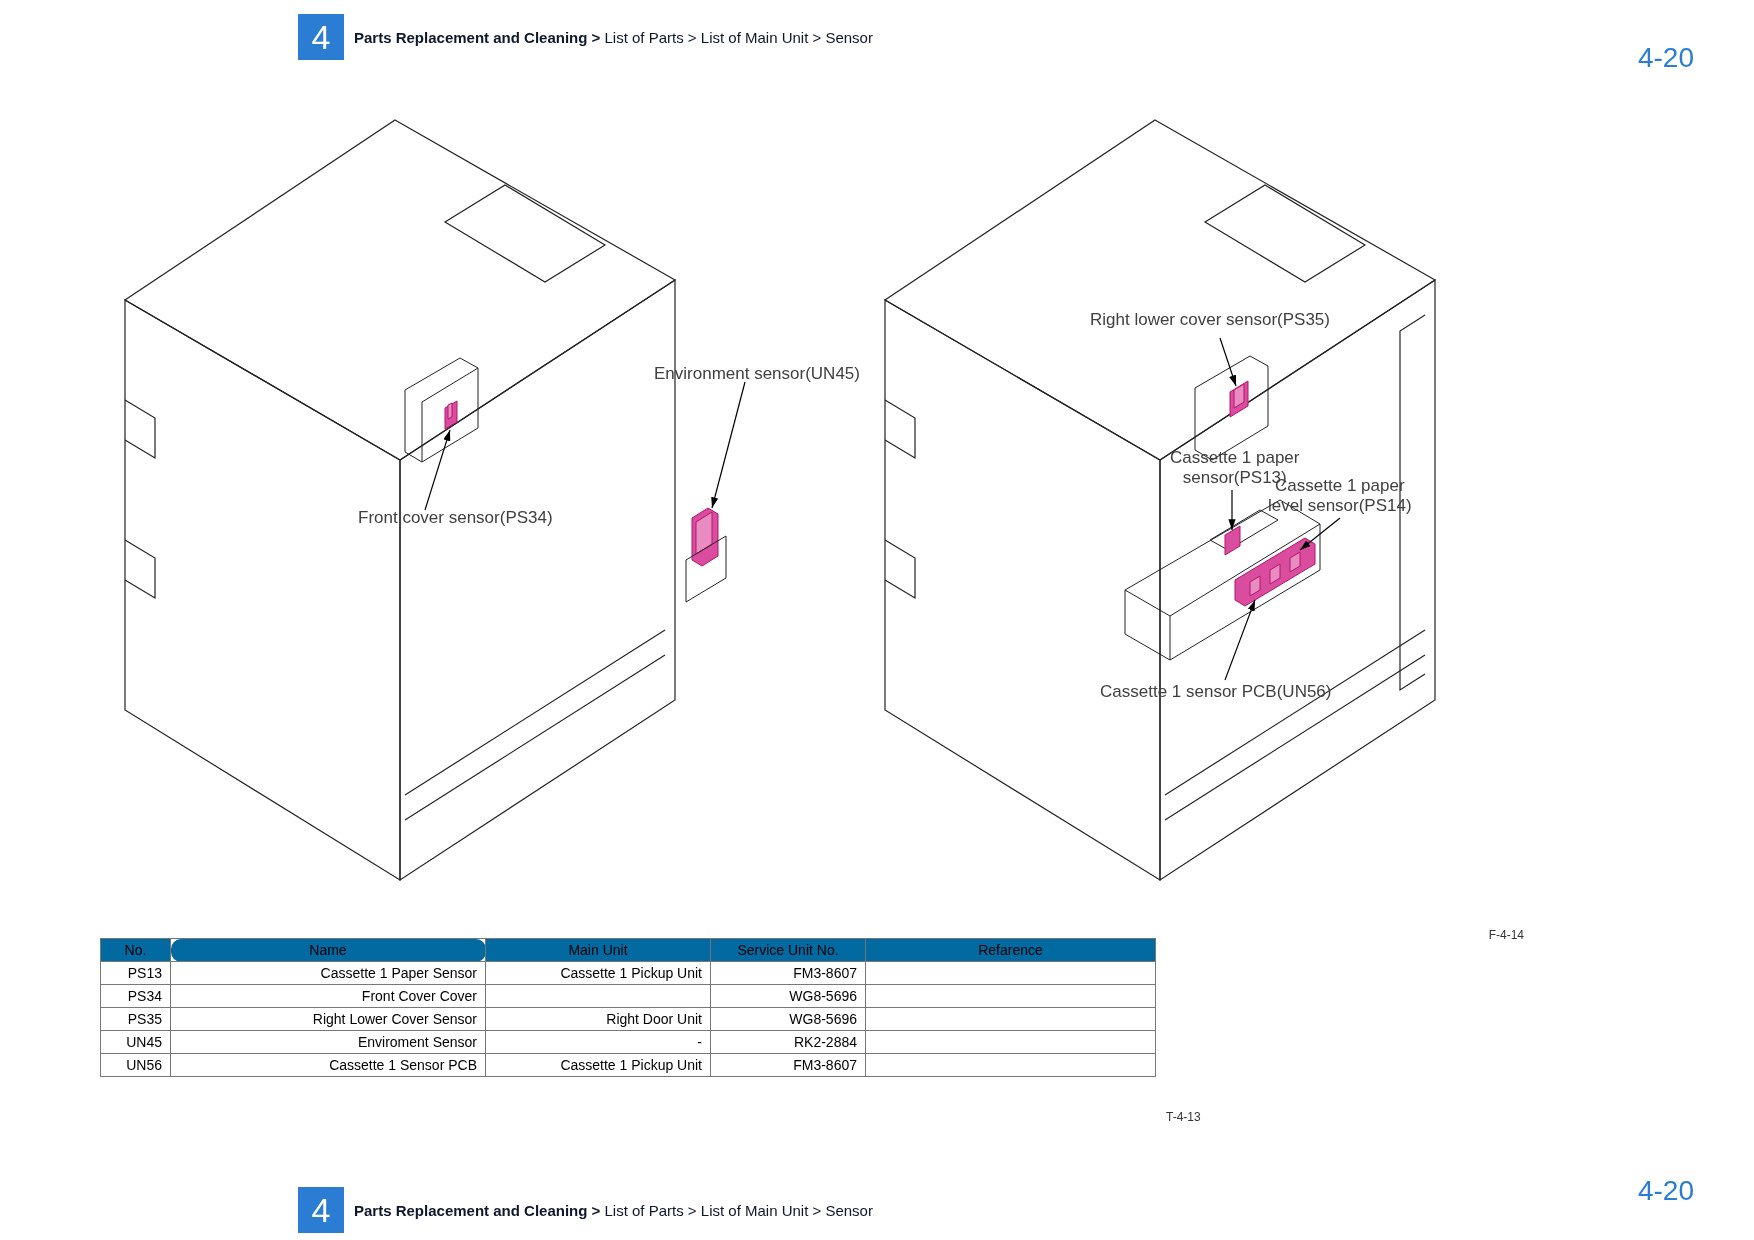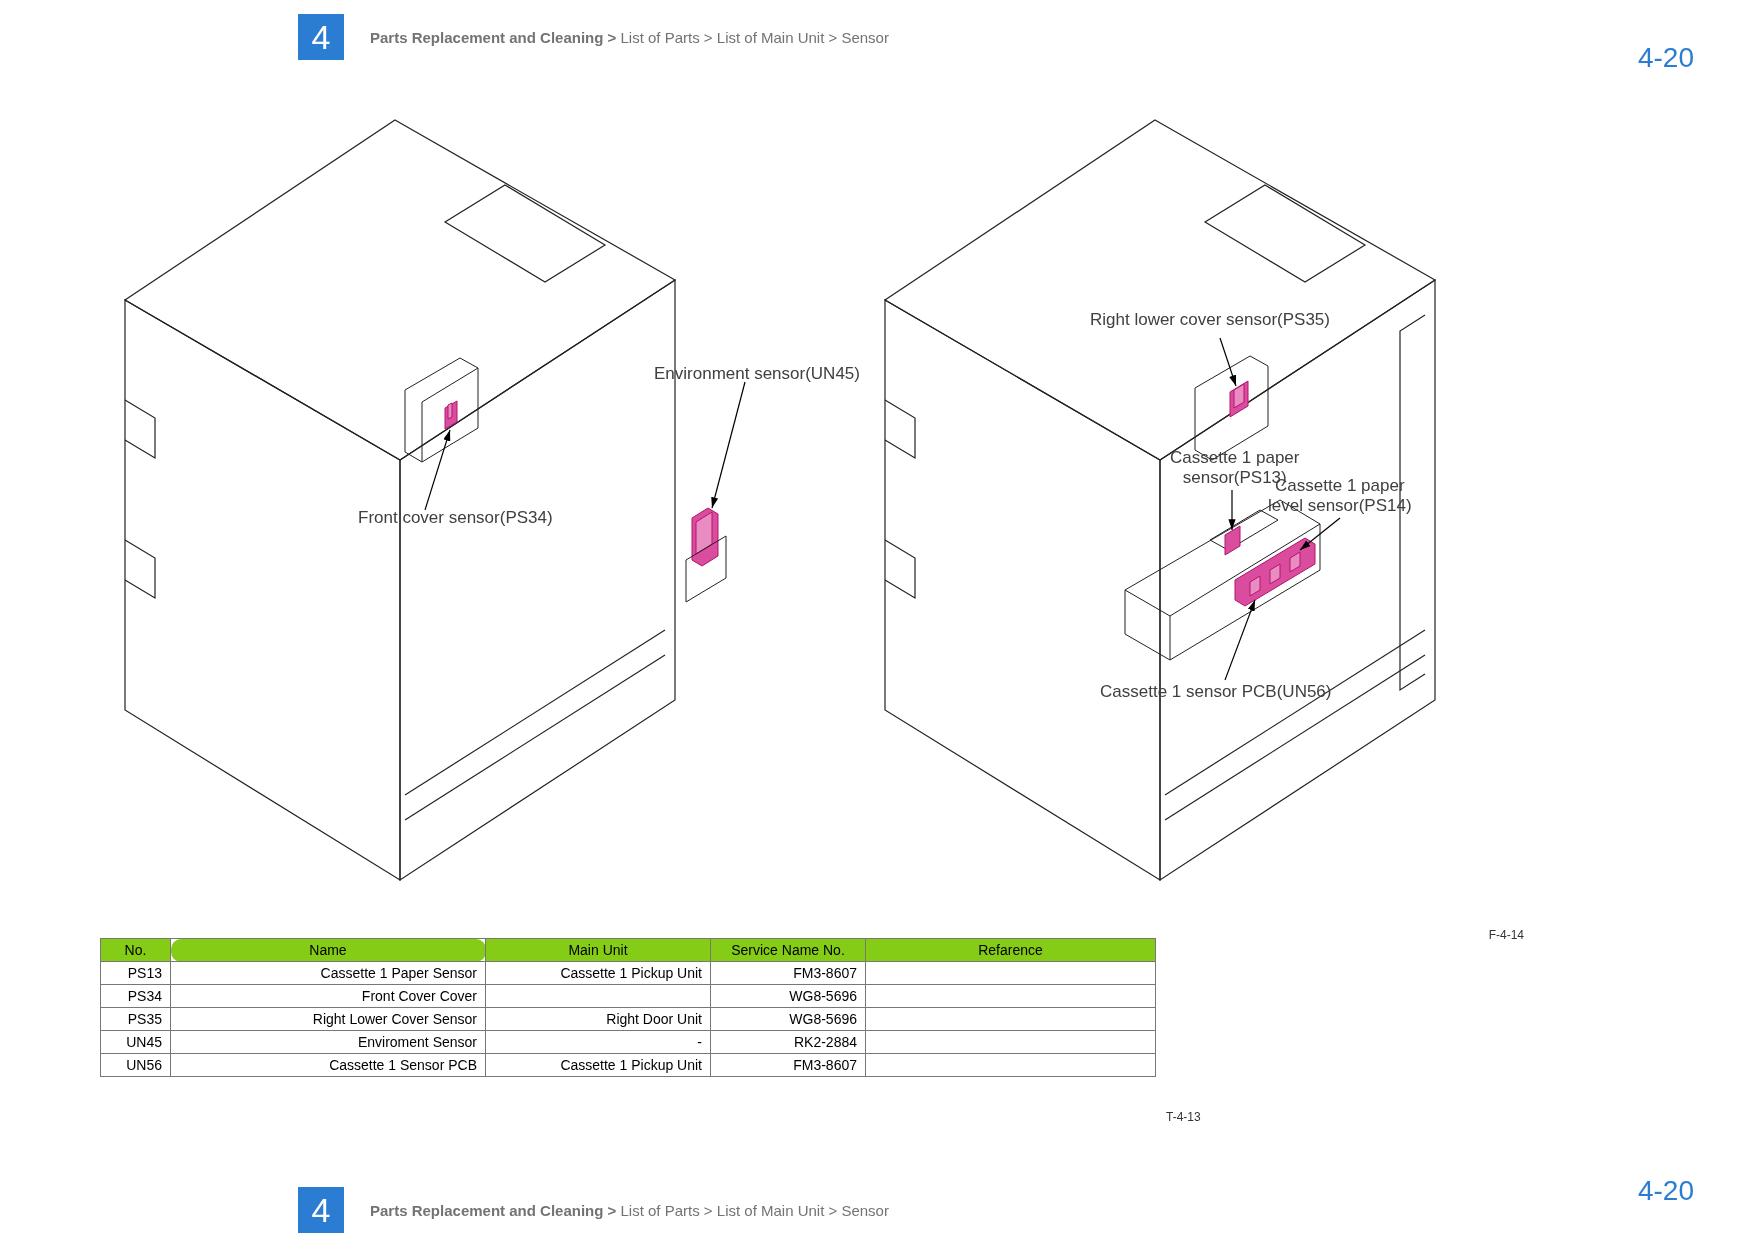--- a/index.html
+++ b/index.html
@@ -22,23 +22,23 @@
       height: 46px;
       background: #2b7cd3;
       color: #fff;
       font-size: 34px;
       font-weight: normal;
       display: flex;
       align-items: center;
       justify-content: center;
     }
     .breadcrumb {
-      color: #737373;
+      color: #0f172a;
       font-size: 15px;
-      margin-left: 26px;
+      margin-left: 10px;
     }
     .breadcrumb-bold { font-weight: bold; }
     .page-no-top {
       position: absolute;
       top: 42px;
       right: 60px;
       color: #2b7cd3;
       font-size: 28px;
     }
     .diagram-area {
@@ -80,21 +80,21 @@
       left: 100px;
       border-collapse: collapse;
       font-size: 14px;
     }
     .parts-table th, .parts-table td {
       border: 1px solid #777;
       padding: 3px 8px;
       text-align: right;
     }
     .parts-table th {
-      background: #84cc16;
+      background: #0369a1;
       font-weight: normal;
       text-align: center;
     }
     .col-no { width: 70px; text-align: center; }
     .col-name { width: 315px; border-radius: 10px; }
     .col-mu { width: 225px; }
     .col-sp { width: 155px; }
     .col-ref { width: 290px; }
     .footer-bar {
       position: absolute;
@@ -228,21 +228,21 @@
 </div>
 
 <div class="figure-caption">F-4-14</div>
 
 <table class="parts-table">
   <thead>
     <tr>
       <th class="col-no">No.</th>
       <th class="col-name">Name</th>
       <th class="col-mu">Main Unit</th>
-      <th class="col-sp">Service Name No.</th>
+      <th class="col-sp">Service Unit No.</th>
       <th class="col-ref">Refarence</th>
     </tr>
   </thead>
   <tbody>
     <tr>
       <td class="col-no">PS13</td>
       <td>Cassette 1 Paper Sensor</td>
       <td>Cassette 1 Pickup Unit</td>
       <td>FM3-8607</td>
       <td></td>

